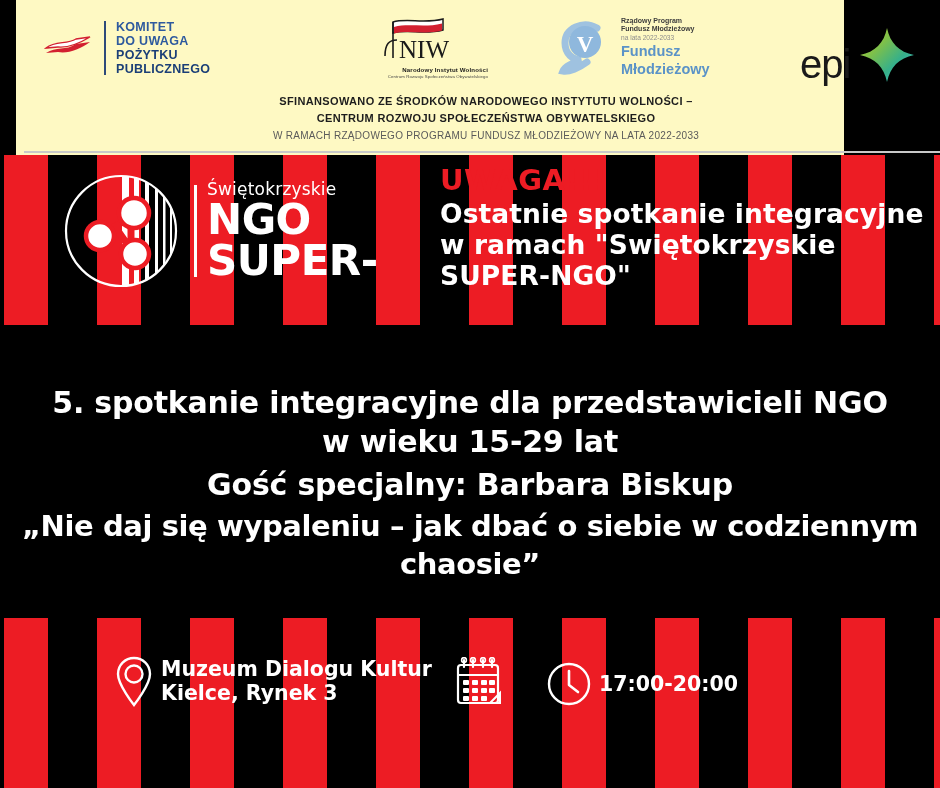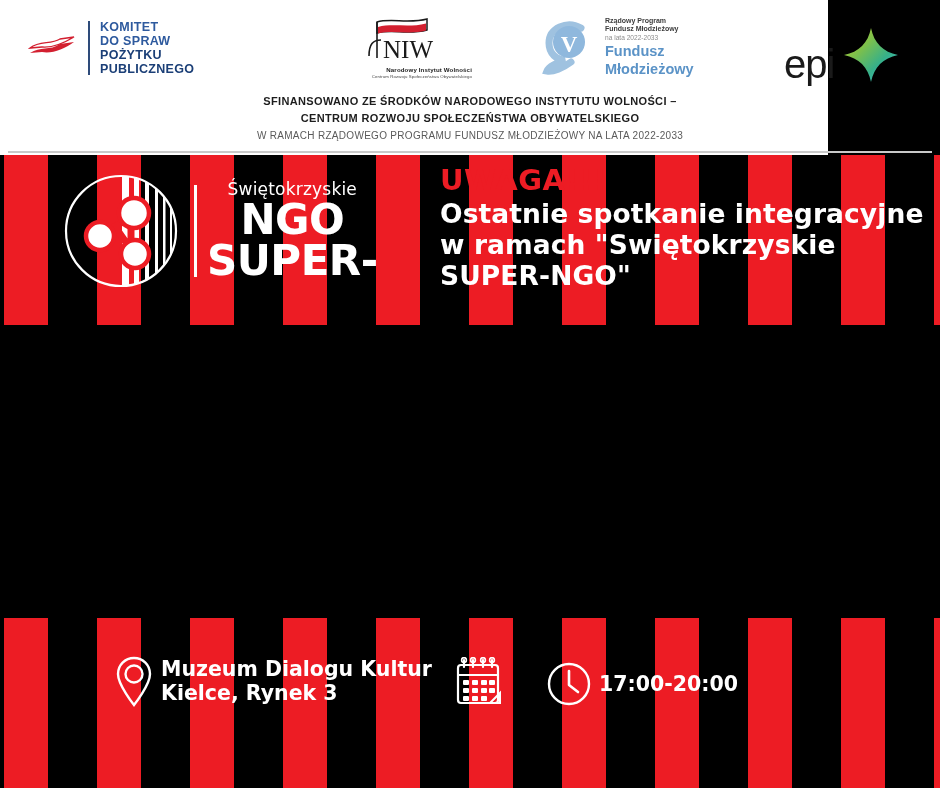--- a/index.html
+++ b/index.html
@@ -14,24 +14,24 @@
     position: relative;
     width: 940px;
     height: 788px;
     background: #000000;
     overflow: hidden;
   }
 
   
   .header {
     position: absolute;
-    left: 0; top: 0;
+    left: 16px; top: 0;
     width: 828px;
     height: 155px;
-    background: #ffffff;
+    background: #fef9c3;
     box-sizing: border-box;
   }
   .logo-row {
     position: absolute;
     left: 0; top: 14px;
     width: 940px;
     height: 78px;
   }
 
   
@@ -156,21 +156,20 @@
   .stripes-top { top: 155px; height: 170px; }
   .stripes-bottom { top: 618px; height: 170px; }
 
   
   .ngo-logo {
     position: absolute;
     left: 62px; top: 172px;
     display: flex;
     align-items: center;
     gap: 10px;
-    text-align: center;
   }
   .ngo-mark svg { display:block; }
   .ngo-divider {
     width: 3px;
     height: 92px;
     background: #ffffff;
     margin-left: 4px;
   }
   .ngo-words { color:#ffffff; line-height: 1; }
   .ngo-small {
@@ -263,21 +262,21 @@
       <div class="komitet">
         <div class="pl-flag">
           <svg width="52" height="34" viewBox="0 0 52 34">
             <path d="M4 17 C14 9, 24 14, 34 8 L48 6 C38 12, 26 17, 16 16 Z" fill="#ffffff" stroke="#d32030" stroke-width="1.4"></path>
             <path d="M4 22 C14 15, 24 20, 34 13 L48 11 C38 18, 26 23, 16 21 Z" fill="#d32030"></path>
           </svg>
         </div>
         <div class="komitet-rule"></div>
         <div class="komitet-text">
           <div class="l1">KOMITET</div>
-          <div class="l2">DO SPRAW</div>
+          <div class="l2">DO UWAGA</div>
           <div class="l3">POŻYTKU</div>
           <div class="l4">PUBLICZNEGO</div>
         </div>
       </div>
 
       <div class="niw">
         <svg width="92" height="48" viewBox="0 0 92 48">
           <path d="M26 6 C40 2, 58 8, 76 3 L76 14 C58 19, 40 13, 26 17 Z" fill="#ffffff" stroke="#1a1a1a" stroke-width="1.5"></path>
           <path d="M27 11 C41 7, 58 12, 75 7.5 L75 14.5 C58 19, 41 13.5, 27 17.5 Z" fill="#d32030"></path>
           <path d="M26 6 L26 42" stroke="#1a1a1a" stroke-width="1.6" fill="none"></path>
@@ -364,20 +363,26 @@
     </div>
   </div>
 
   <div class="uwaga-block">
     <div class="uwaga-title">UWAGA!!!</div>
     <div class="uwaga-line">Ostatnie spotkanie integracyjne</div>
     <div class="uwaga-line">w ramach  "Swiętokrzyskie</div>
     <div class="uwaga-line">SUPER-NGO"</div>
   </div>
 
+  <div class="main-text">
+    <div class="mt-1">5. spotkanie integracyjne dla przedstawicieli NGO</div>
+    <div class="mt-2">w wieku 15-29 lat</div>
+    <div class="mt-3">Gość specjalny: Barbara Biskup</div>
+    <div class="mt-4">„Nie daj się wypaleniu – jak dbać o siebie w codziennym chaosie”</div>
+  </div>
 
   <div class="stripes stripes-bottom"></div>
 
   <div class="info-row">
 
     <div class="info-item">
       <div class="ic">
         <svg width="40" height="52" viewBox="0 0 40 52">
           <path d="M20 50 C20 50, 4 30, 4 19 C4 10, 11 3, 20 3 C29 3, 36 10, 36 19 C36 30, 20 50, 20 50 Z" fill="none" stroke="#ffffff" stroke-width="2.4"></path>
           <circle cx="20" cy="19" r="8.5" fill="none" stroke="#ffffff" stroke-width="2.4"></circle>

